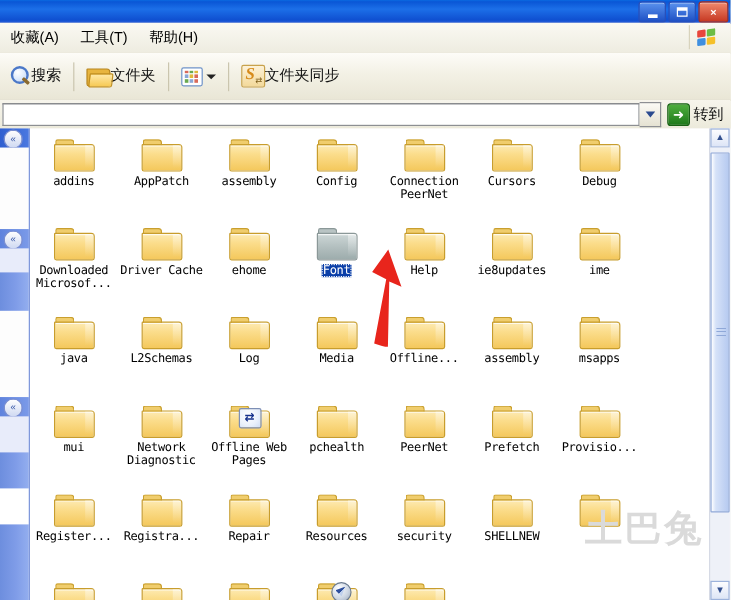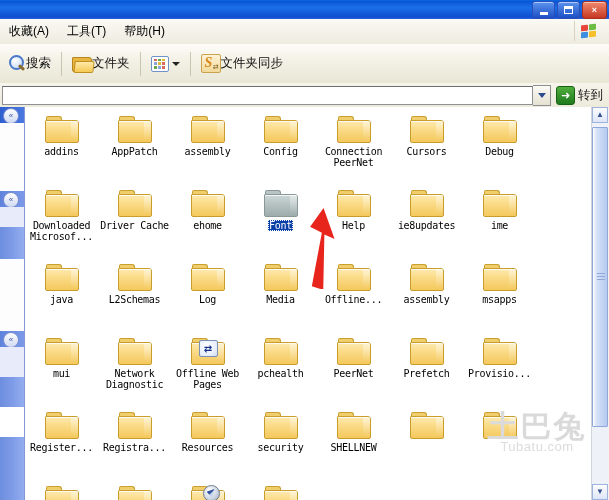--- a/index.html
+++ b/index.html
@@ -557,20 +557,28 @@
               <i class="fold"></i>
             </div>
             <div class="label">Registra...</div>
           </div>
           <div class="cell">
             <div class="folder">
               <i class="tab"></i>
               <i class="body"></i>
               <i class="fold"></i>
             </div>
+            <div class="label">Repair</div>
+          </div>
+          <div class="cell">
+            <div class="folder">
+              <i class="tab"></i>
+              <i class="body"></i>
+              <i class="fold"></i>
+            </div>
             <div class="label">Resources</div>
           </div>
           <div class="cell">
             <div class="folder">
               <i class="tab"></i>
               <i class="body"></i>
               <i class="fold"></i>
             </div>
             <div class="label">security</div>
           </div>
@@ -632,21 +640,20 @@
             <div class="label"></div>
           </div>
         </div>
 
       <svg class="arrow" style="left:276px;top:96px;width:66px;height:86px;" viewBox="0 0 66 86">
         <polygon points="11,6 31,32 20,31 36,84 24,84 17,30 4,28" fill="#e8251c" transform="rotate(18 20 42)"></polygon>
       </svg>
 
       <div class="watermark">
         <div class="wm-cn">土巴兔</div>
-        <div class="wm-en">Tubatu.com</div>
       </div>
     </div>
   </div>
 
   <div class="vscroll">
     <div class="sb-btn">
         <span>▲</span>
       </div>
     <div class="sb-track">
       <div class="sb-thumb">

